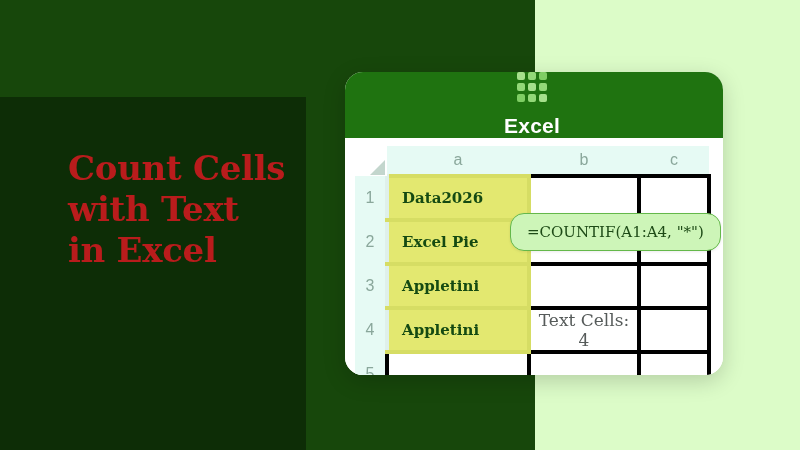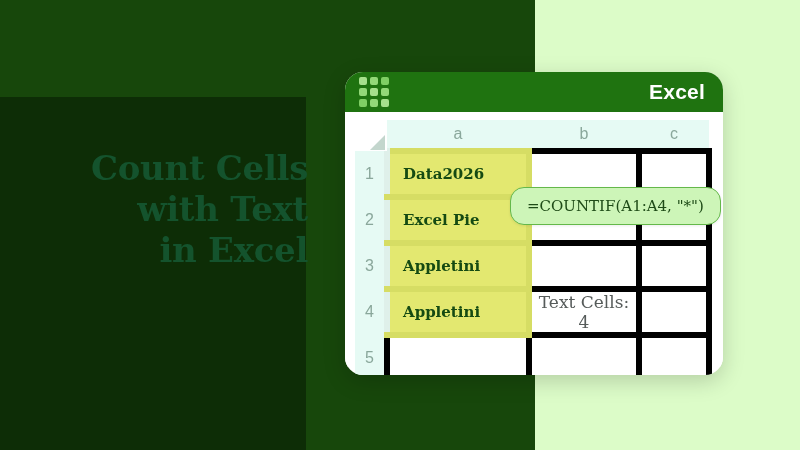--- a/index.html
+++ b/index.html
@@ -48,47 +48,47 @@
   .headline {
     position: absolute;
     left: 68px;
     top: 148px;
     width: 240px;
     font-family: "DejaVu Serif", "Liberation Serif", serif;
     font-weight: bold;
     font-size: 34px;
     line-height: 41px;
     letter-spacing: -0.3px;
-    color: #14532d;
+    color: #b91c1c;
     white-space: pre-line;
-    text-align: right;
   }
 
   
   .excel-window {
     position: absolute;
     left: 345px;
     top: 72px;
     width: 378px;
     height: 303px;
     border-radius: 18px;
     background: #ffffff;
     overflow: hidden;
     box-shadow: 0 6px 22px rgba(0, 0, 0, 0.18);
   }
 
   .title-bar {
     position: relative;
-    height: 40px;
+    height: 66px;
     background: #1f7310;
     display: flex;
     align-items: center;
     justify-content: space-between;
     padding: 0 18px 0 14px;
     box-sizing: border-box;
+    flex-direction: column;
   }
 
   .grid-icon {
     display: grid;
     grid-template-columns: repeat(3, 8px);
     grid-template-rows: repeat(3, 8px);
     gap: 3px;
   }
   .grid-icon i {
     display: block;
@@ -164,21 +164,21 @@
     background: #e6faf4;
     color: #8aa79b;
     font-size: 16px;
     text-align: center;
     border: none;
     height: 40px;
   }
 
   td.cell {
     height: 40px;
-    border: 6px solid #000000;
+    border: 4px solid #000000;
     font-family: "DejaVu Serif", "Liberation Serif", serif;
     font-size: 15px;
     padding: 0 0 0 13px;
     vertical-align: middle;
   }
   td.cell.filled {
     background: #e3e870;
     color: #154a12;
     font-weight: bold;
     border-color: #d6dd64;

